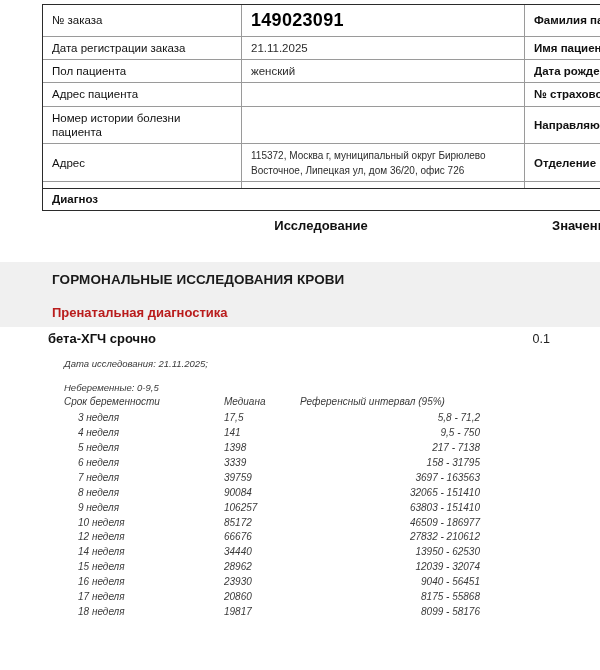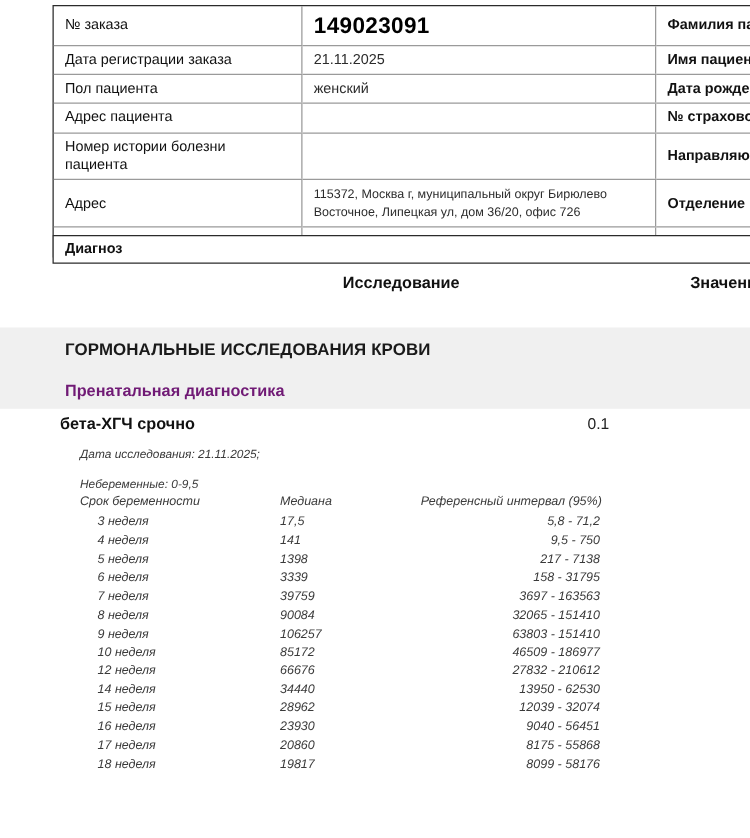--- a/index.html
+++ b/index.html
@@ -143,38 +143,38 @@
     font-weight: bold;
     letter-spacing: .1px;
     color: #1a1a1a;
   }
   .sub-title {
     position: absolute;
     left: 52px;
     top: 305px;
     font-size: 13px;
     font-weight: bold;
-    color: #701a75;
+    color: #b91c1c;
   }
 
   
   .analyte-name {
     position: absolute;
     left: 48px;
     top: 331px;
     font-size: 13px;
     font-weight: bold;
     color: #111;
   }
   .analyte-value {
     position: absolute;
     left: 470px;
     top: 332px;
     width: 80px;
-    text-align: left;
+    text-align: right;
     font-size: 12.5px;
     color: #222;
   }
 
   
   .fineprint {
     position: absolute;
     left: 64px;
     top: 357px;
     font-size: 9.5px;
@@ -195,21 +195,21 @@
     padding: 0 0 0.5px 0;
     line-height: 1.44;
     white-space: nowrap;
   }
   table.refs .k-term  { width: 146px; padding-left: 0; }
   table.refs .k-med   { width: 76px; }
   table.refs .k-ref   { width: 180px; }
 
   table.refs tr.head td { padding-bottom: 2px; }
   table.refs tr.head .k-med { text-align: left; }
-  table.refs tr.head .k-ref { text-align: center; margin-left: 41px; }
+  table.refs tr.head .k-ref { text-align: left; margin-left: 41px; }
 
   table.refs tr.row .k-term { padding-left: 14px; }
   table.refs tr.row .k-med  { text-align: left; }
   table.refs tr.row .k-ref  { text-align: right; padding-right: 38px; }
 </style>
 </head>
 <body>
 
 <div class="page">
 

